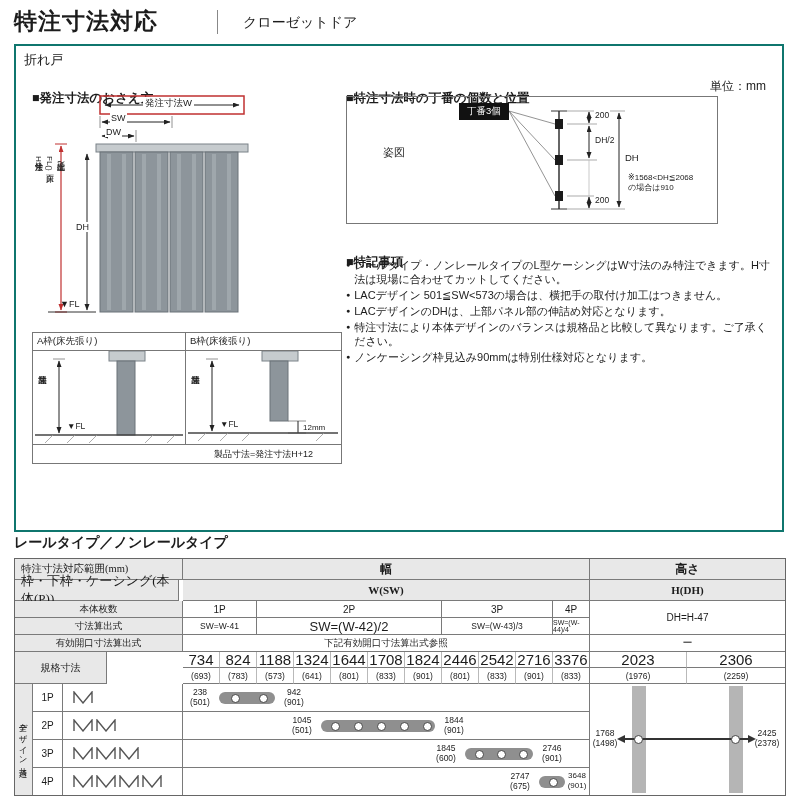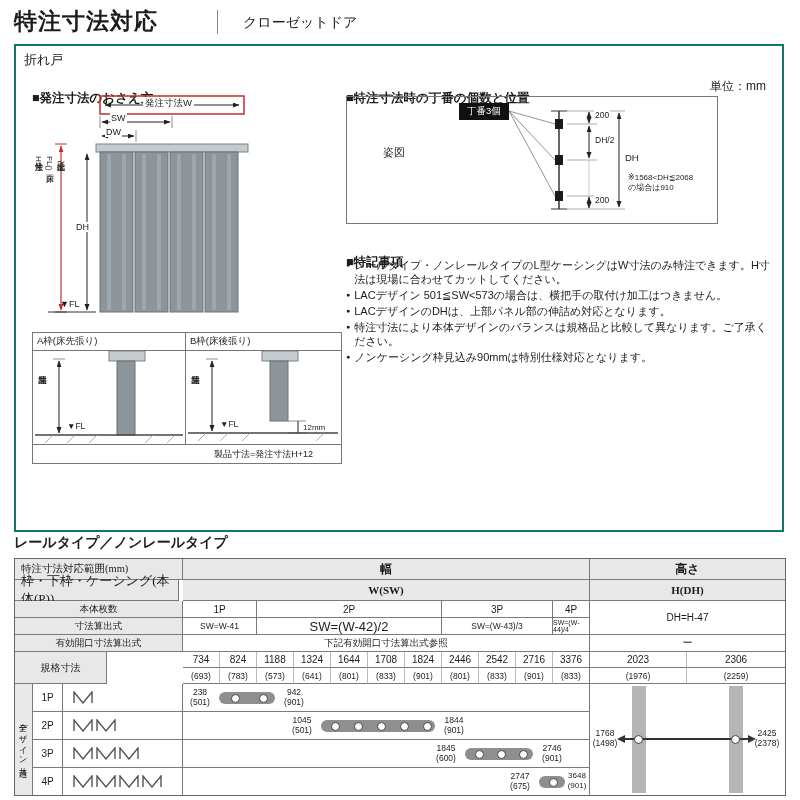--- a/index.html
+++ b/index.html
@@ -25,21 +25,21 @@
   .fcell{position:absolute;box-sizing:border-box;font-size:9.5px;}
   
   .tbl{left:14px;top:558px;width:770px;height:236px;border:1px solid #666;}
   .cell{position:absolute;box-sizing:border-box;border-right:1px solid #7a7a7a;border-bottom:1px solid #7a7a7a;
         display:flex;align-items:center;justify-content:center;font-size:10px;background:#fff;}
   .gray{background:#e8e8e8;font-family:Liberation Serif, serif;}
   .lgray{background:#86efac;margin-top:33px;}
   .noR{border-right:none;}
   .noB{border-bottom:none;}
   .laln{justify-content:flex-start;padding-left:6px;}
-  .num{font-size:10px;border-right-color:#b9b9b9;}
+  .num{font-size:15px;border-right-color:#b9b9b9;}
   .rlbl{position:absolute;top:3px;width:34px;text-align:center;font-size:8.5px;line-height:10px;}
   .rbar{position:absolute;top:8px;height:12px;background:#8f8f8f;border-radius:6px;}
   .rdot{position:absolute;width:7px;height:7px;background:#fff;border:1px solid #444;border-radius:50%;}
   .vband{position:absolute;top:2px;height:107px;width:14px;background:#b5b5b5;}
   .hline{position:absolute;top:54px;height:2px;background:#333;}
   .tri-l{position:absolute;width:0;height:0;border-top:4px solid transparent;border-bottom:4px solid transparent;border-right:8px solid #333;}
   .tri-r{position:absolute;width:0;height:0;border-top:4px solid transparent;border-bottom:4px solid transparent;border-left:8px solid #333;}
   .icon-cell{justify-content:flex-start;padding-left:10px;gap:3px;}
 </style>
 </head>

